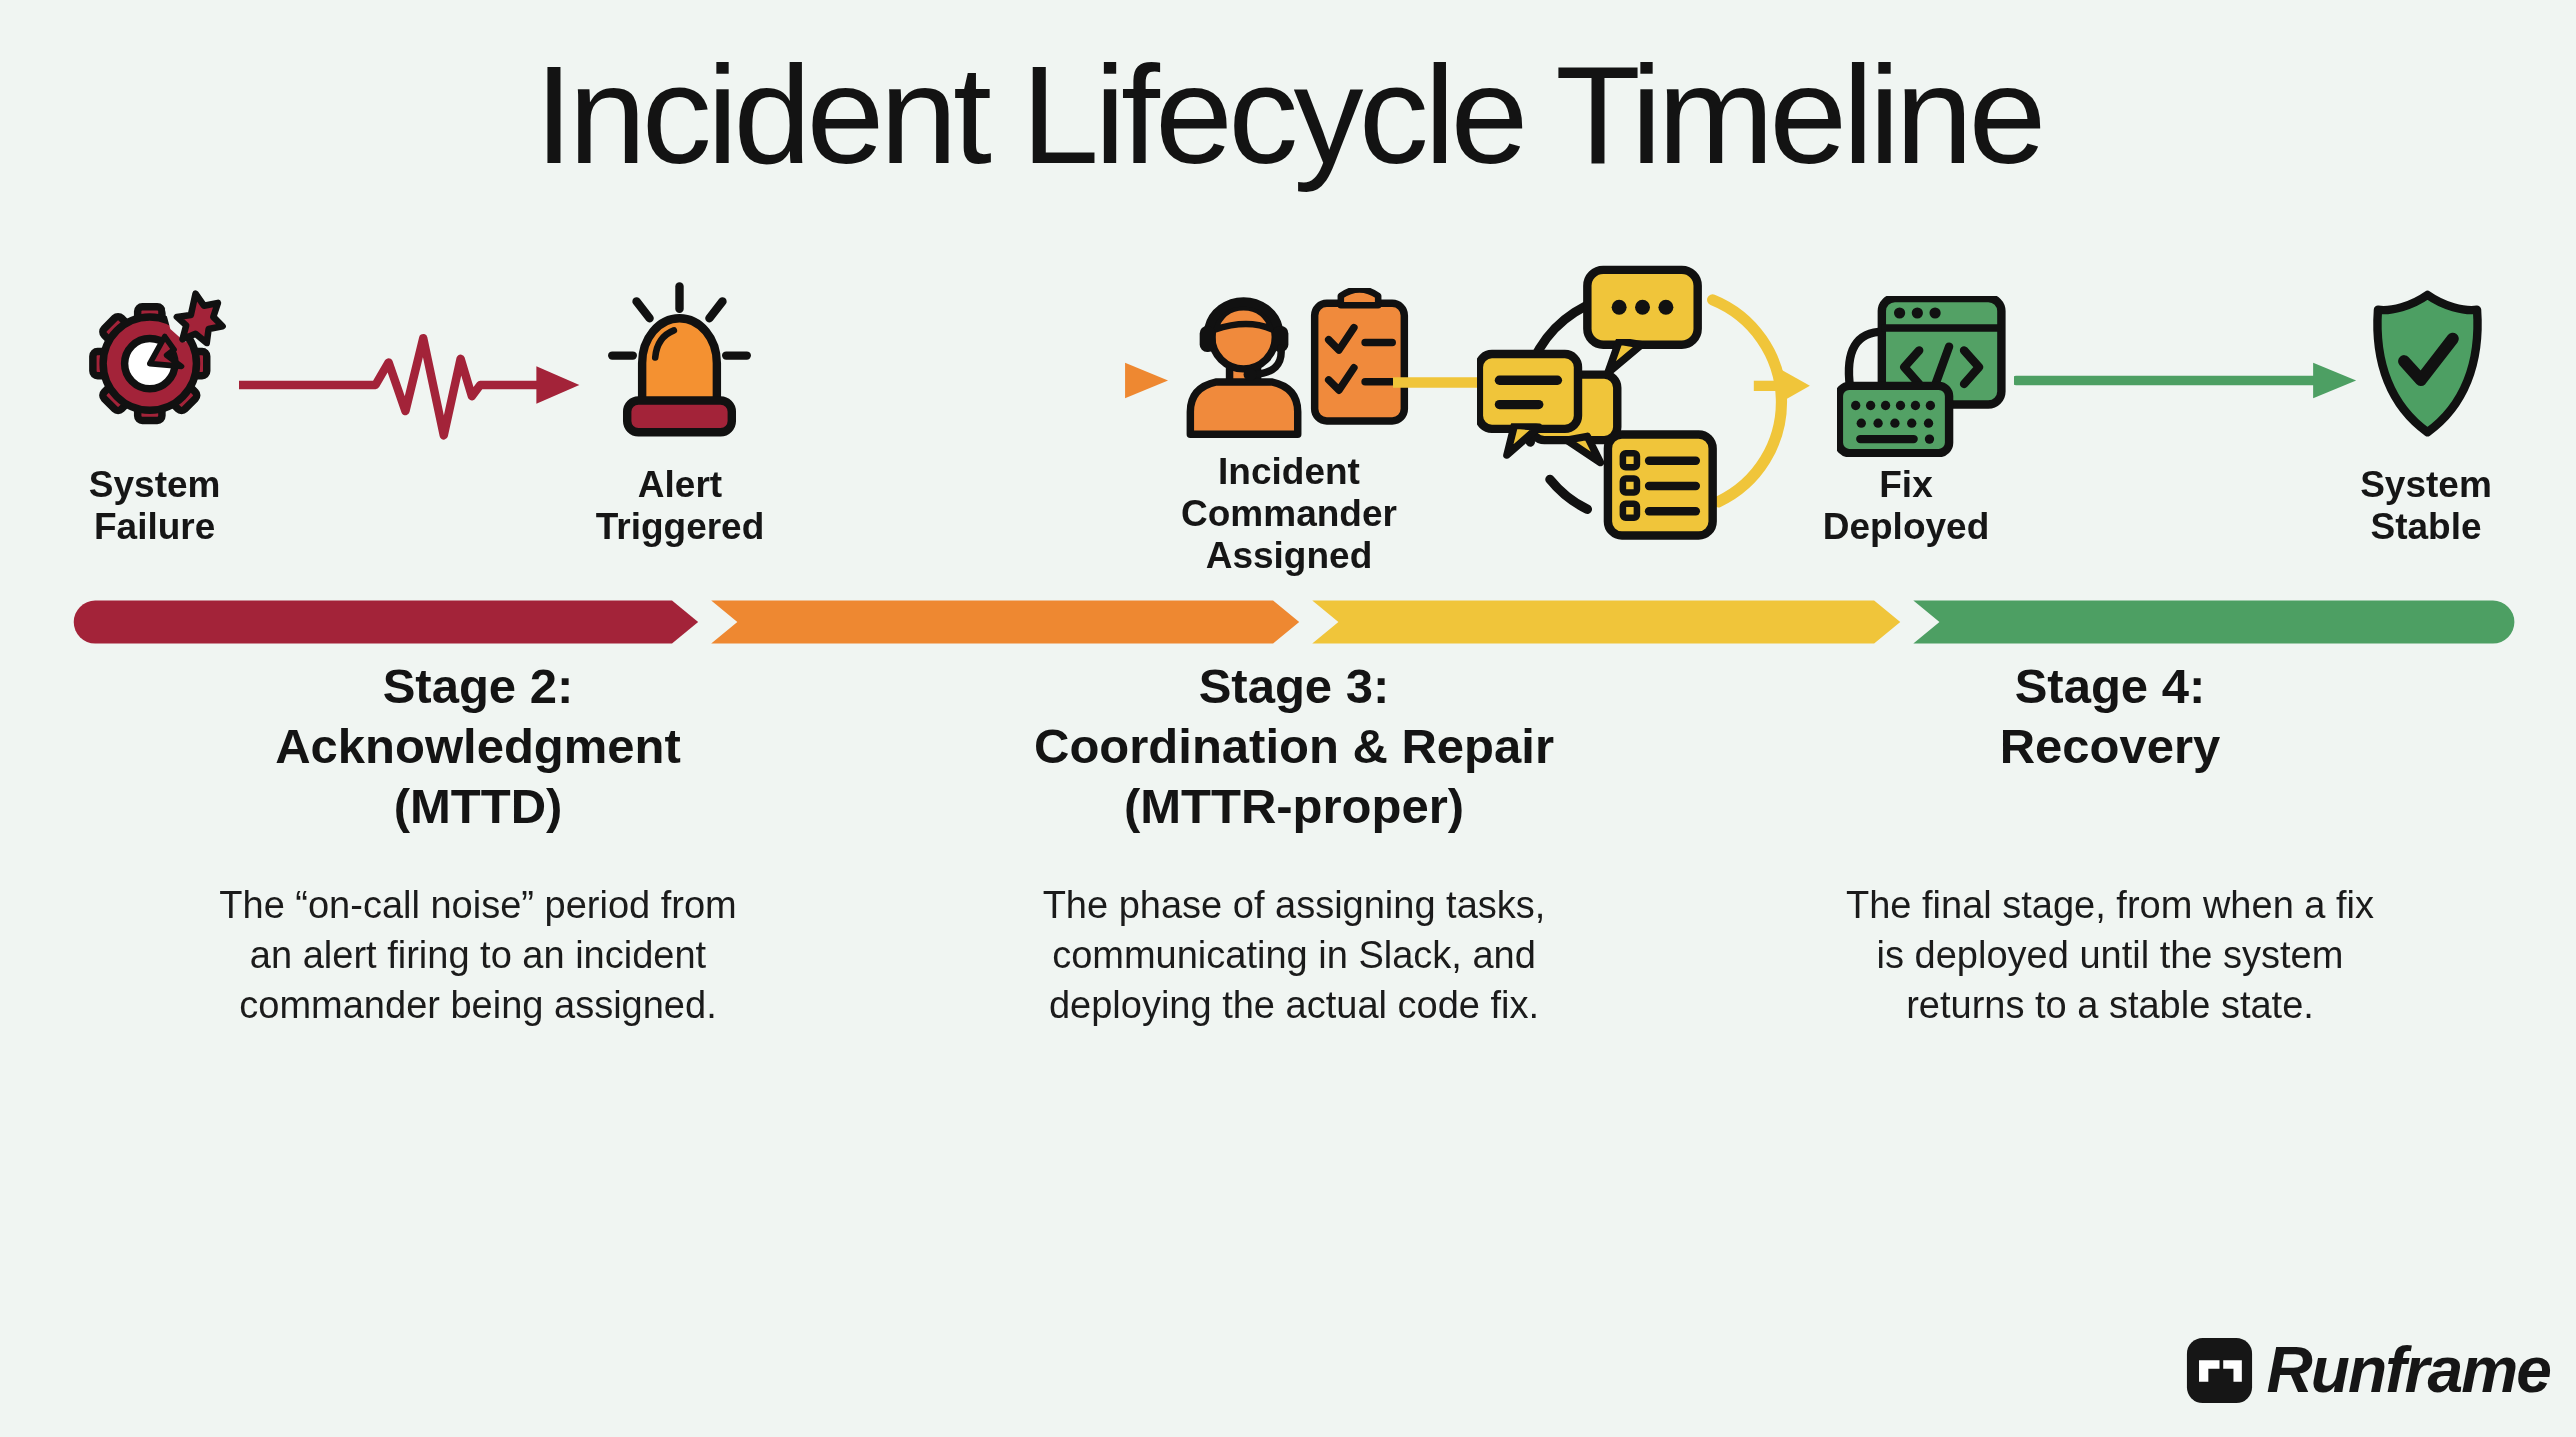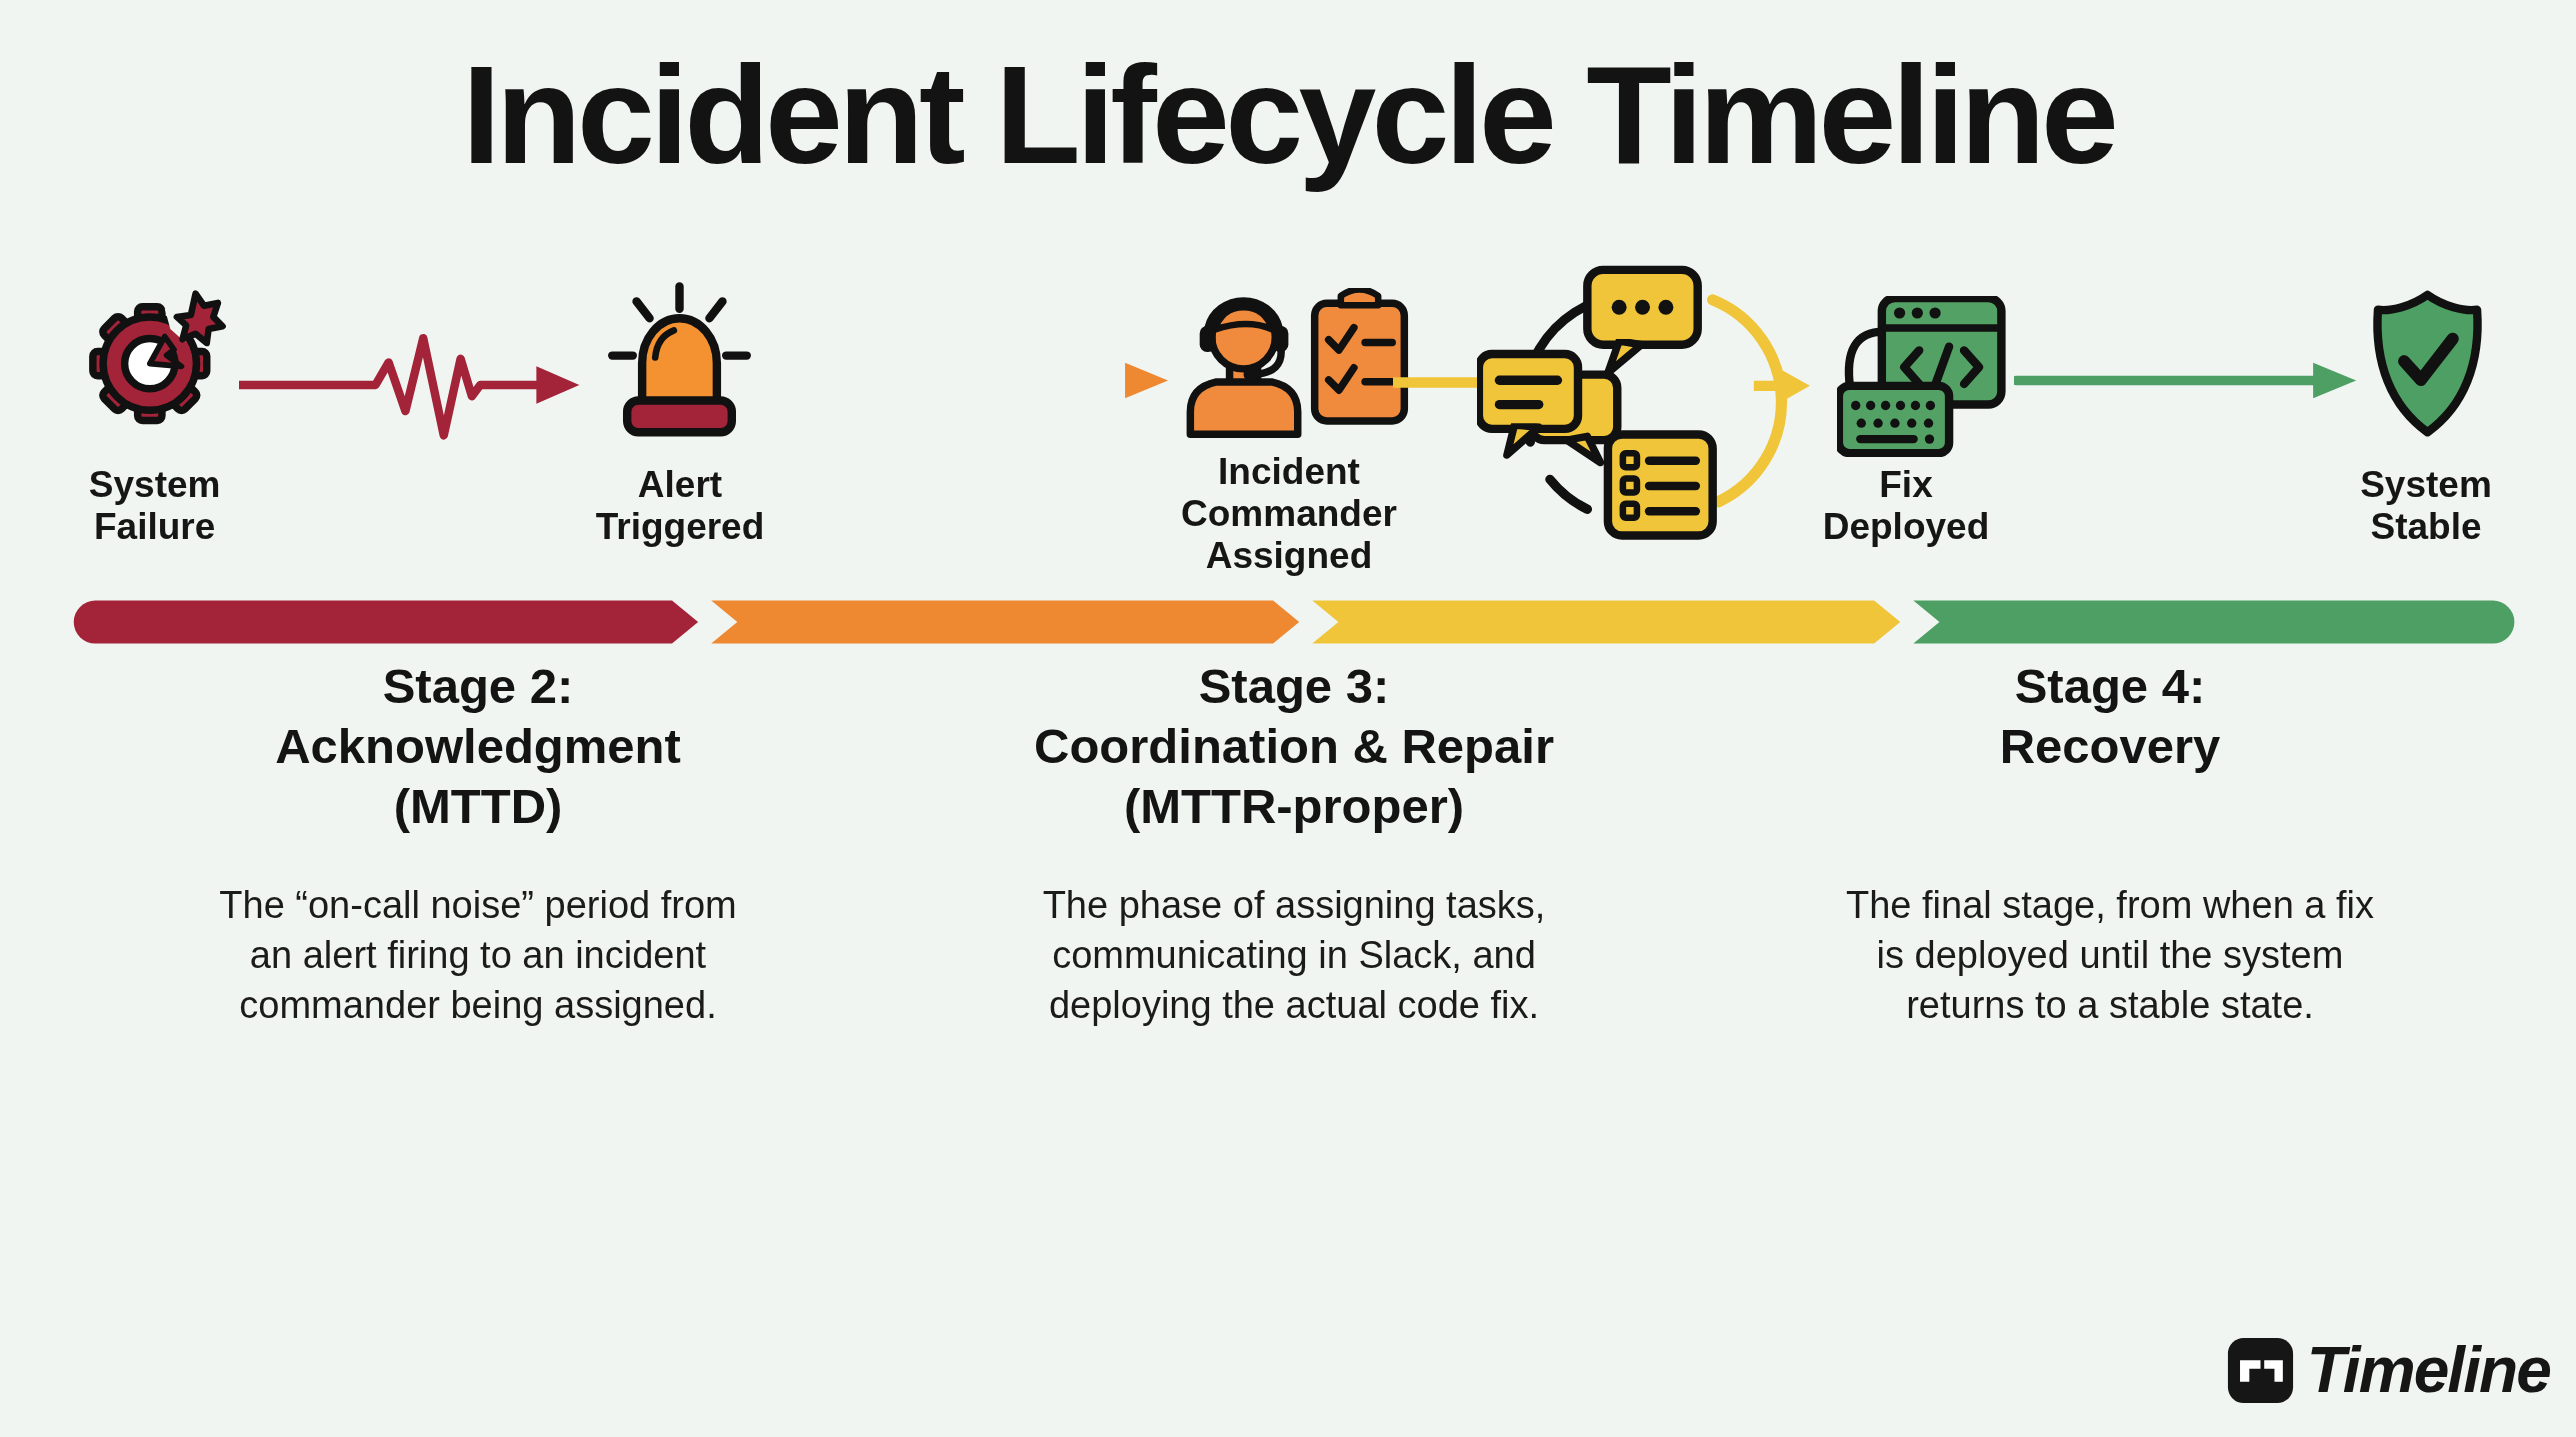--- a/index.html
+++ b/index.html
@@ -8,21 +8,21 @@
     font-family:"Liberation Sans", sans-serif;
     background:#F0F5F2;
     color:#131313;
     overflow:hidden;
   }
   .canvas { position:relative; width:2576px; height:1438px; }
 
   .title {
     position:absolute; top:34px; left:0; width:100%;
     text-align:center;
-    font-size:140px; font-weight:700; letter-spacing:-4.7px;
+    font-size:140px; font-weight:400; letter-spacing:-4.7px;
     color:#131313;
   }
 
   .abs { position:absolute; }
 
   .node-label {
     position:absolute;
     text-align:center;
     font-size:37px; font-weight:700; line-height:1.13;
     white-space:pre-line;
@@ -266,17 +266,17 @@
     </div>
   </div>
 
 
   <div class="brand">
     <svg width="67" height="67" viewBox="0 0 72 72">
       <rect x="1" y="1" width="70" height="70" rx="17" fill="#161616"></rect>
       <path d="M14,25 H36 V34 H24 V48 H14 Z" fill="#FFFFFF"></path>
       <path d="M40,25 H60 V48 H51 V34 H40 Z" fill="#FFFFFF"></path>
     </svg>
-    <span class="brand-word">Timeline</span>
+    <span class="brand-word">Runframe</span>
   </div>
 
 </div>
 
 
 </body></html>

